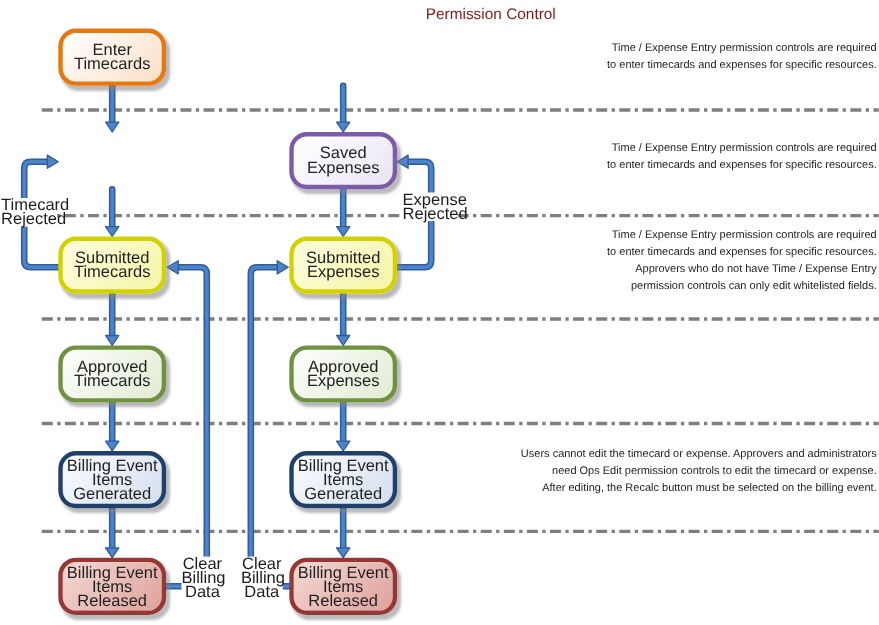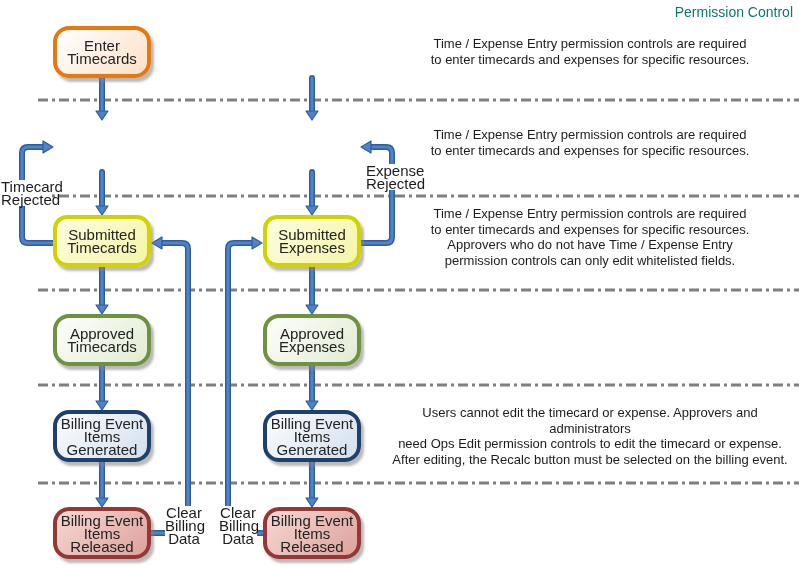--- a/index.html
+++ b/index.html
@@ -18,40 +18,40 @@
     border-radius:16px;border:4px solid #000;
     display:flex;align-items:center;justify-content:center;
     box-shadow:3px 4px 2.5px rgba(130,130,130,0.55);
   }
   .stage-label{
     font-size:15px;line-height:13px;text-align:center;color:#222;
     white-space:pre-line;
   }
   .st-orange{border-color:#E8770D;background:linear-gradient(135deg,#ffffff 0%,#FBE0C8 100%);}
   .st-purple{border-color:#7A5CA8;background:linear-gradient(135deg,#ffffff 0%,#E9E5F2 100%);}
-  .st-yellow{border-color:#D2D200;background:linear-gradient(135deg,#FDFDDF 0%,#F5F5A8 100%);border-radius:14px;}
+  .st-yellow{border-color:#D2D200;background:linear-gradient(135deg,#FDFDDF 0%,#F5F5A8 100%);}
   .st-green {border-color:#6F9240;background:linear-gradient(135deg,#fdfefb 0%,#E1ECD3 100%);align-items:center;}
   .st-navy  {border-color:#20406C;background:linear-gradient(135deg,#fbfcfe 0%,#D3DFEE 100%);}
   .st-red   {border-color:#953734;background:linear-gradient(135deg,#F4D8D3 0%,#DFA29C 100%);}
 
   .edge-label{
     position:absolute;z-index:3;background:#ffffff;
     font-size:15px;line-height:13px;white-space:pre-line;color:#1c1c1c;
   }
   .el-left{text-align:left;}
   .el-center{text-align:center;}
 
   .note{
     position:absolute;left:383px;width:414px;z-index:3;
-    font-size:13px;line-height:15.5px;text-align:center;
+    font-size:10px;line-height:15.5px;text-align:right;
     white-space:pre-line;color:#1c1c1c;
   }
   #title{
     position:absolute;left:387px;top:4px;width:406px;z-index:3;
-    font-size:14px;text-align:right;color:#0f766e;
+    font-size:14px;text-align:left;color:#7f1d1d;
   }
 </style>
 </head>
 <body>
 
 <div id="canvas">
 
   <svg id="connectors" width="799" height="568" viewBox="0 0 799 568">
 
     <line class="dash" x1="38" y1="100" x2="799" y2="100"></line>
@@ -150,40 +150,43 @@
     </div>
   <div class="stage-box st-navy" style="left:53px;top:410px">
       <span class="stage-label">Billing Event
 Items Generated</span>
     </div>
   <div class="stage-box st-red" style="left:53px;top:507px">
       <span class="stage-label">Billing Event
 Items Released</span>
     </div>
 
+  <div class="stage-box st-purple" style="left:263px;top:120px">
+      <span class="stage-label">Saved Expenses</span>
+    </div>
   <div class="stage-box st-yellow" style="left:263px;top:215px">
       <span class="stage-label">Submitted
 Expenses</span>
     </div>
   <div class="stage-box st-green" style="left:263px;top:314px">
       <span class="stage-label">Approved
 Expenses</span>
     </div>
   <div class="stage-box st-navy" style="left:263px;top:410px">
       <span class="stage-label">Billing Event
 Items Generated</span>
     </div>
   <div class="stage-box st-red" style="left:263px;top:507px">
       <span class="stage-label">Billing Event
 Items Released</span>
     </div>
 
   <div class="edge-label el-left" style="left:1px;top:180px;width:50px">Timecard
 Rejected</div>
-  <div class="edge-label el-center" style="left:366px;top:164px;width:50px">Expense
+  <div class="edge-label el-center" style="left:366px;top:175px;width:50px">Expense
 Rejected</div>
   <div class="edge-label el-center" style="left:165px;top:506px;width:38px">Clear
 Billing
 Data</div>
   <div class="edge-label el-center" style="left:219px;top:506px;width:38px">Clear
 Billing
 Data</div>
 
   <div id="title">Permission Control</div>
   <div class="note" style="top:36px">Time / Expense Entry permission controls are required

